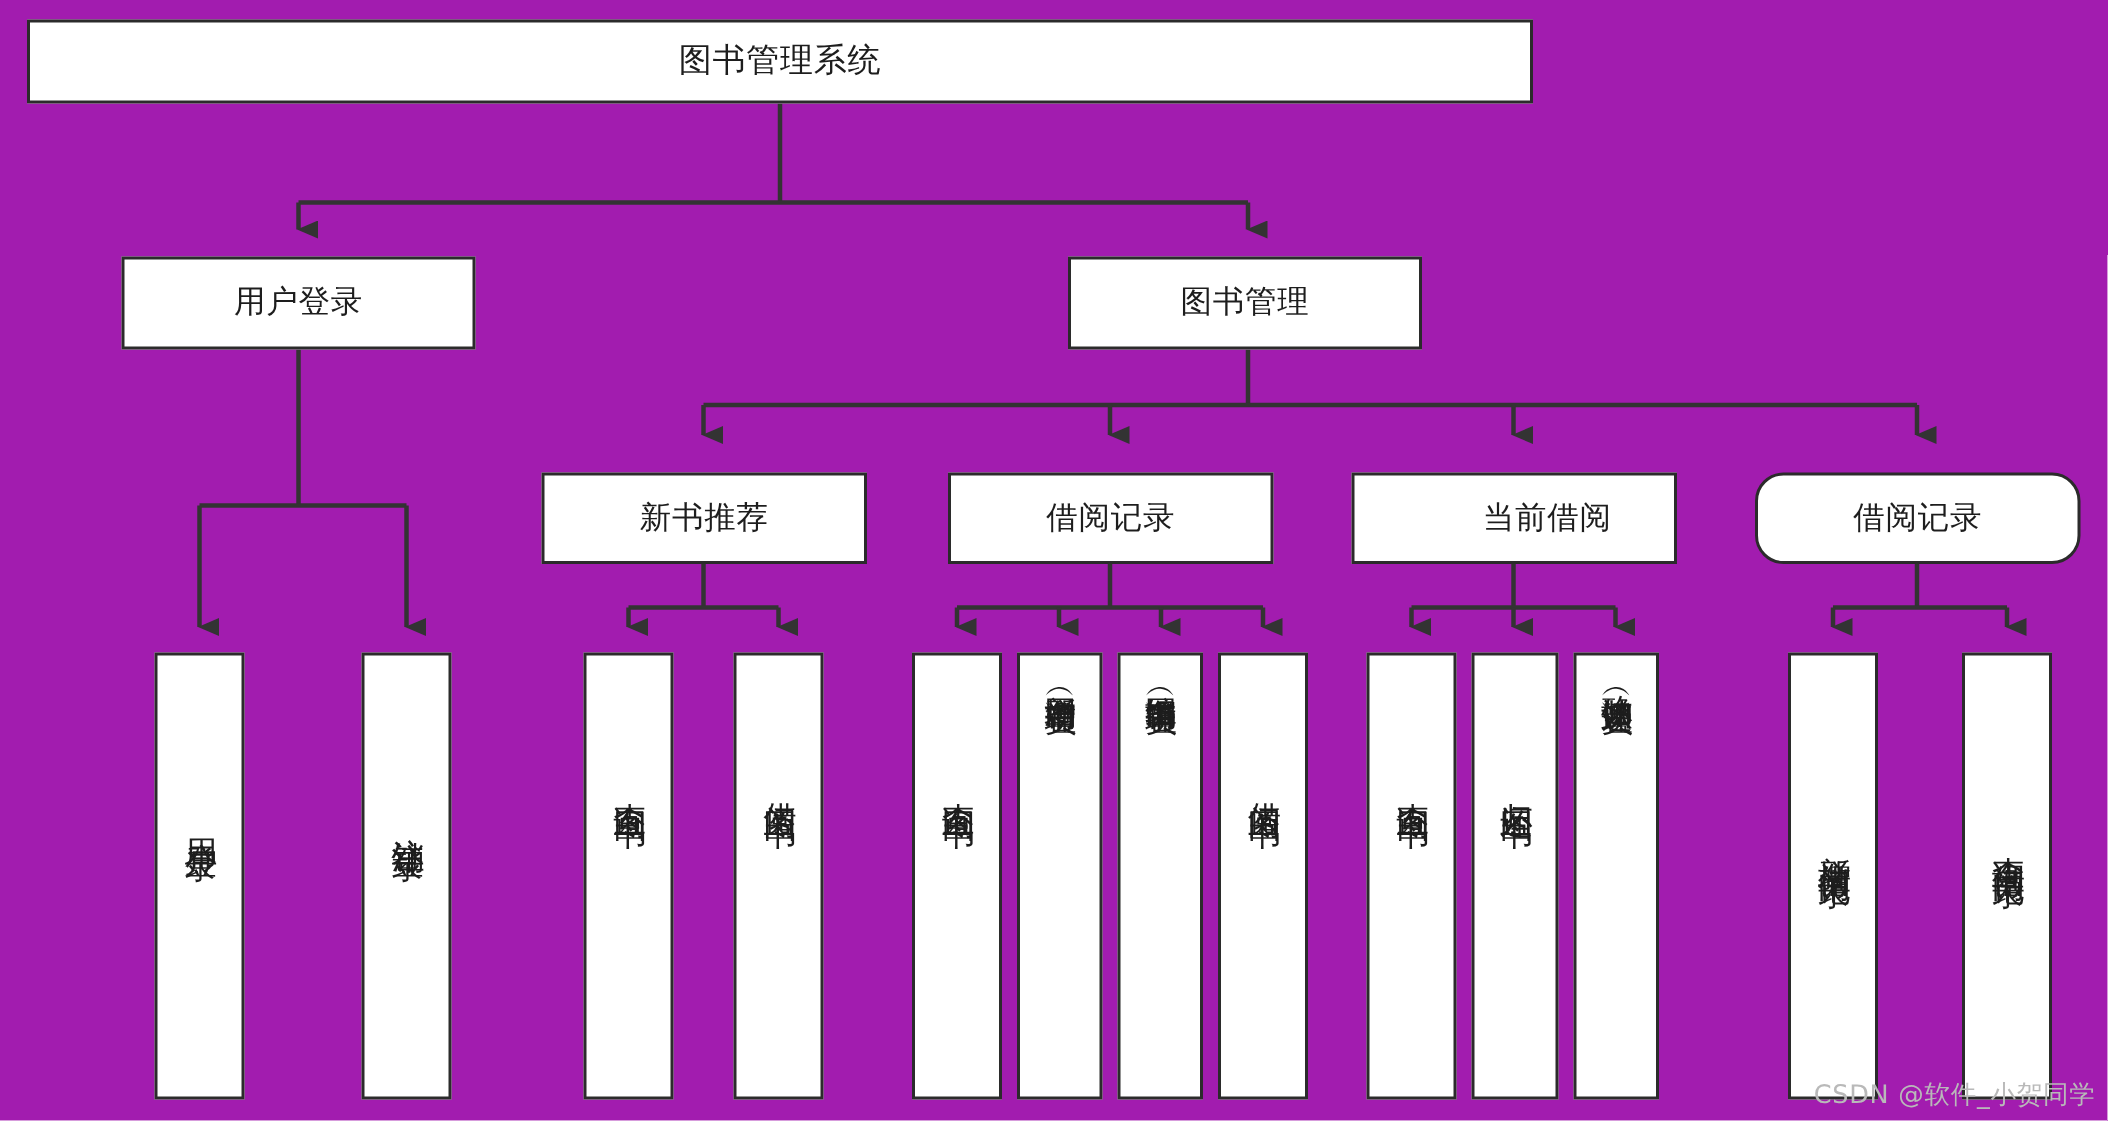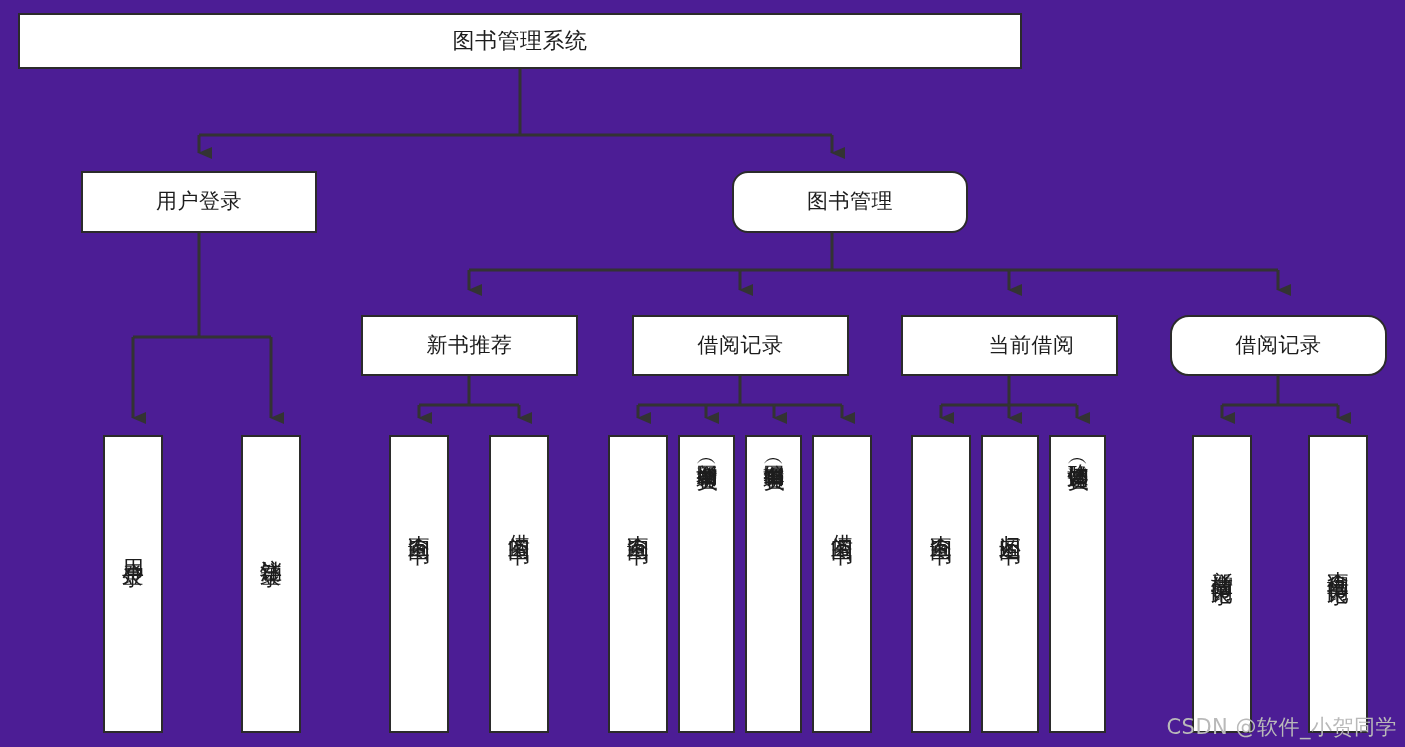--- a/index.html
+++ b/index.html
@@ -8,21 +8,21 @@
     padding: 0;
     background: #ffffff;
   }
   body {
     font-family: "DejaVu Sans", "Liberation Sans", sans-serif;
   }
   #diagram-root {
     position: relative;
     width: 1405px;
     height: 747px;
-    background: #4c1d95;
+    background: #a21caf;
     overflow: hidden;
   }
   #connector-layer {
     position: absolute;
     left: 0;
     top: 0;
     width: 1405px;
     height: 747px;
   }
   .node {
@@ -75,21 +75,21 @@
   .node.vert.low-text {
     padding-top: 104px;
   }
   .node.vert.verylow-text {
     padding-top: 116px;
   }
   #watermark {
     position: absolute;
     right: 8px;
     bottom: 6px;
-    font-size: 21px;
+    font-size: 17px;
     color: #b9b9b9;
     letter-spacing: 0.5px;
     z-index: 5;
     white-space: nowrap;
   }
 </style>
 </head>
 <body>
 
 <div id="diagram-root">
@@ -145,21 +145,21 @@
   </svg>
 
   <div class="node horiz root" style="left:18px; top:13px; width:1004px; height:56px;">
     <span class="node-label">图书管理系统</span>
   </div>
 
   <div class="node horiz" style="left:81px; top:171px; width:236px; height:62px;">
     <span class="node-label">用户登录</span>
   </div>
 
-  <div class="node horiz" style="left:732px; top:171px; width:236px; height:62px;border-radius:16px;">
+  <div class="node horiz" style="left:712px; top:171px; width:236px; height:62px;">
     <span class="node-label">图书管理</span>
   </div>
 
   <div class="node horiz" style="left:361px; top:315px; width:217px; height:61px;justify-content:center;">
     <span class="node-label">新书推荐</span>
   </div>
 
   <div class="node horiz" style="left:632px; top:315px; width:217px; height:61px;">
     <span class="node-label">借阅记录</span>
   </div>

